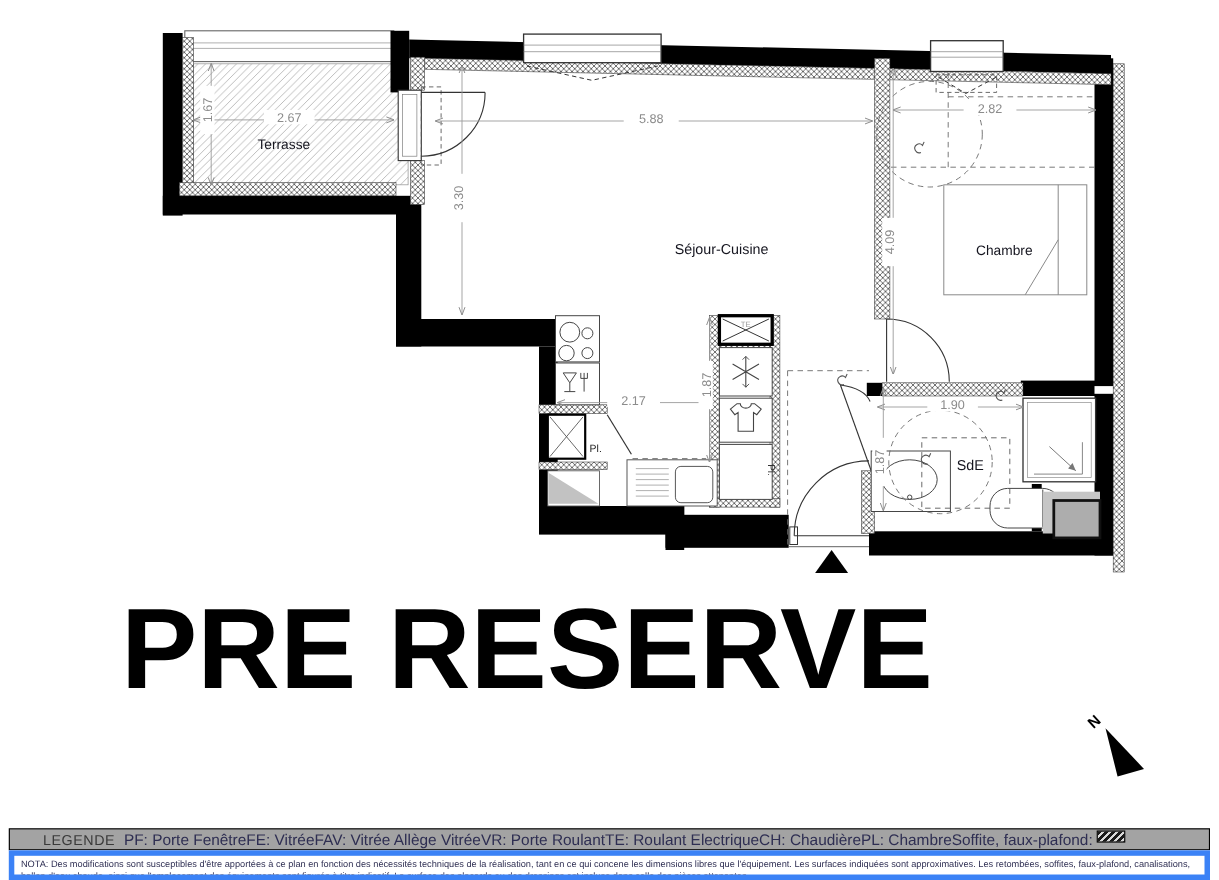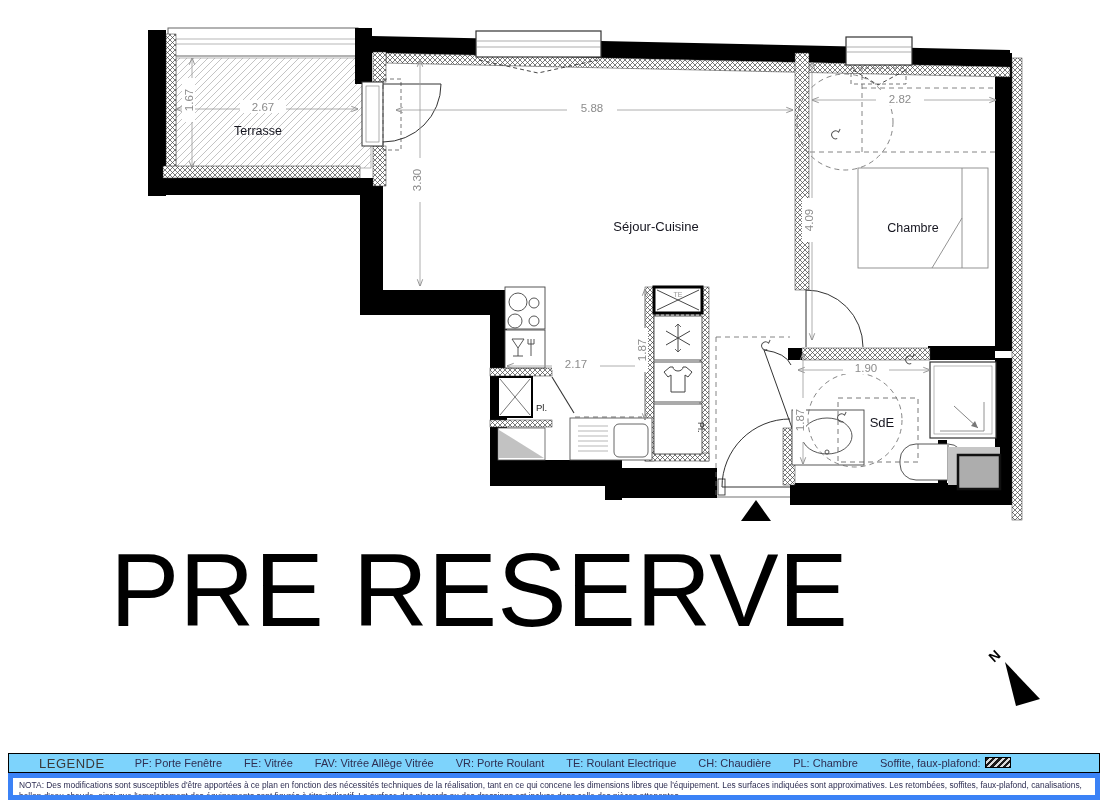--- a/index.html
+++ b/index.html
@@ -1,25 +1,25 @@
 <!DOCTYPE html>
 <html><head>
 <meta charset="utf-8">
 <style>
   html,body{margin:0;padding:0;background:#fff;}
   .screen{position:relative;width:1108px;height:800px;background:#fff;overflow:hidden;
           font-family:"Liberation Sans",sans-serif;}
   .plan-svg{position:absolute;left:0;top:0;}
   .watermark{position:absolute;left:110px;top:538px;font-size:104px;line-height:1;
-             color:#000;white-space:nowrap;letter-spacing:0px;font-weight:400;}
+             color:#000;white-space:nowrap;letter-spacing:0px;font-weight:700;}
   .legend-bar{position:absolute;left:8px;top:753px;width:1092px;height:20px;
               border:1.5px solid #000;display:flex;align-items:center;
-              padding-left:30px;box-sizing:border-box;gap:22px;background:#7dd3fc;}
+              padding-left:30px;box-sizing:border-box;background:#a3a3a3;}
   .legend-title{font-size:13px;color:#3a3a3a;letter-spacing:.5px;margin-right:8px;}
-  .legend-item{font-size:11px;color:#2e2e52;white-space:nowrap;}
+  .legend-item{font-size:14px;color:#2e2e52;white-space:nowrap;}
   .soffite-wrap{display:flex;gap:4px;}
   .soffite-swatch{display:inline-block;width:24px;height:9px;border:1px solid #000;
       background:repeating-linear-gradient(135deg,#1a1a1a 0 2.5px,#d9d9d9 2.5px 4.5px);}
   .nota-box{position:absolute;left:8px;top:773px;width:1092px;height:27px;
             border:5px solid #3b82f6;box-sizing:border-box;padding:2px 6px;
             font-size:8.4px;line-height:1.3;color:#2e2e52;background:#fff;overflow:hidden;}
 </style>
 </head>
 <body>
 

